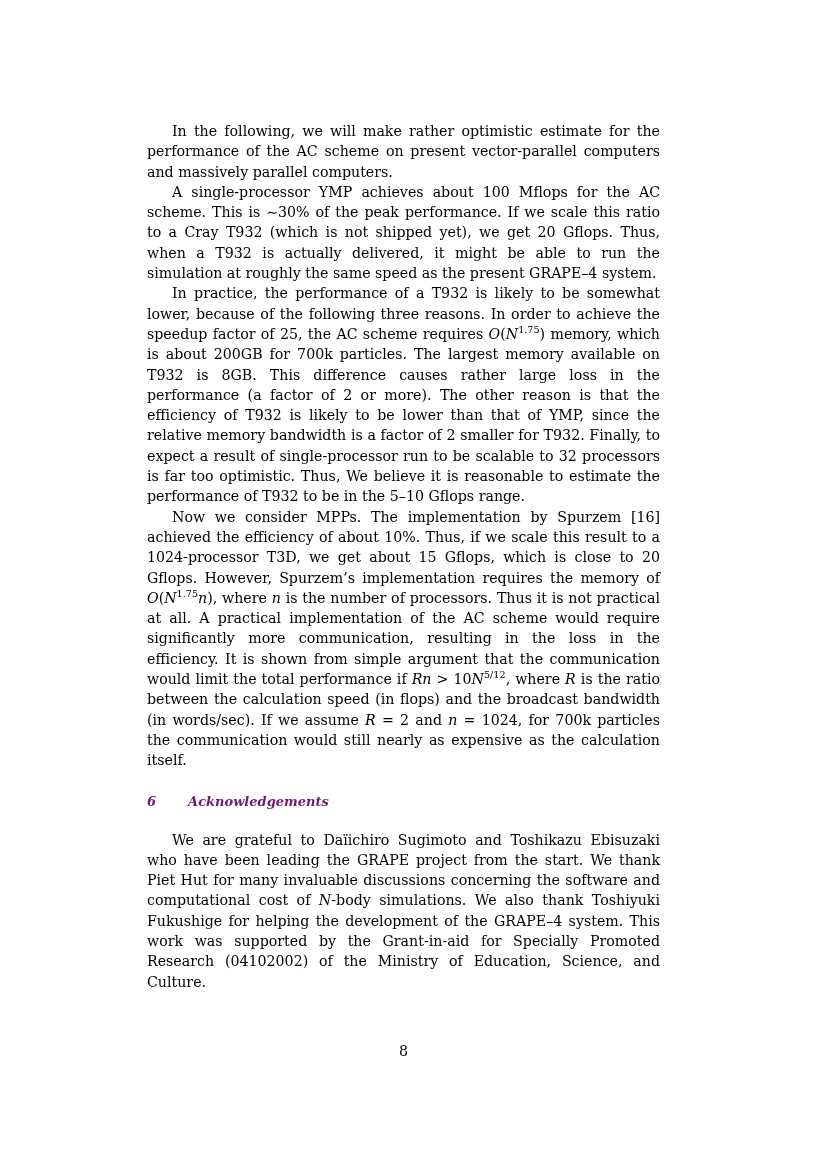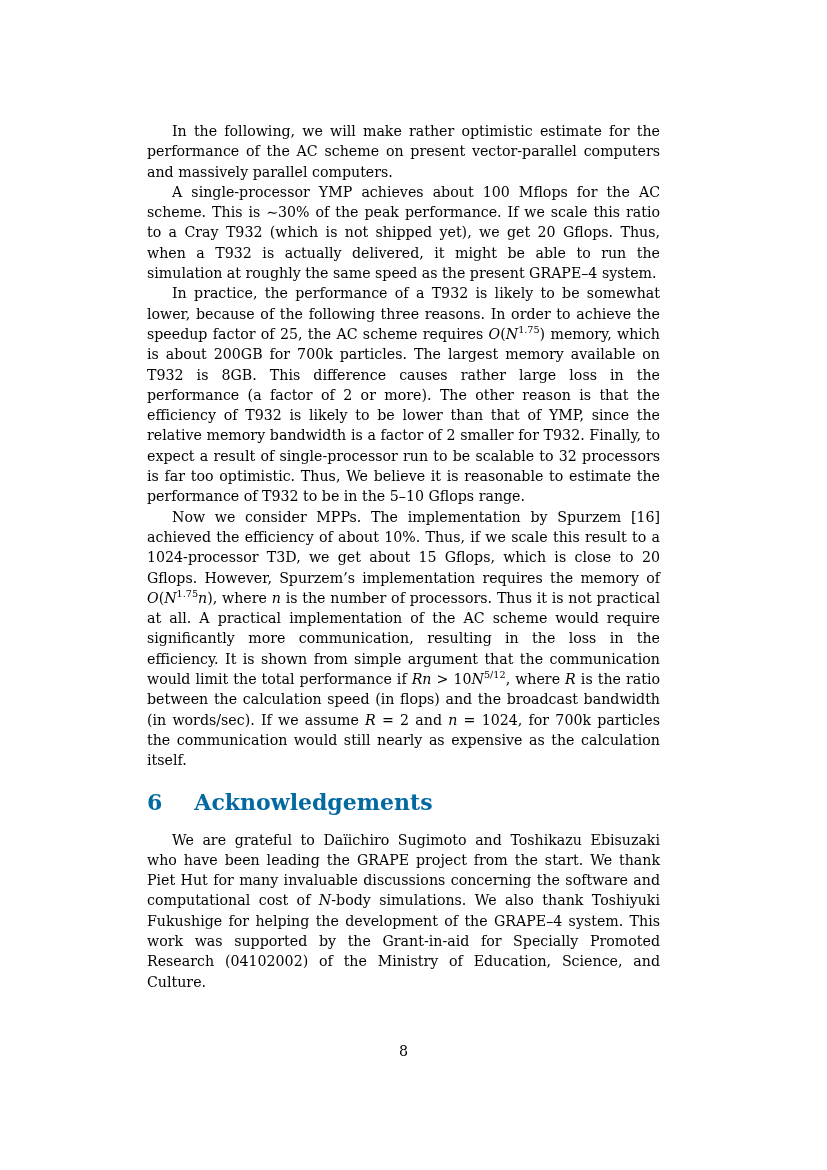--- a/index.html
+++ b/index.html
@@ -35,25 +35,26 @@
     font-style: italic;
   }
   .text-block p sup {
     font-size: 68%;
     line-height: 0;
     vertical-align: super;
   }
   .section-heading {
     margin: 19px 0 16px 0;
     padding: 0;
-    font-size: 22px;
+    font-size: 13px;
     line-height: 24px;
     font-weight: bold;
-    color: #0369a1;
+    color: #701a75;
     text-align: left;
+    font-style: italic;
   }
   .section-heading .section-number {
     display: inline-block;
     margin-right: 32px;
   }
   .page-footer {
     position: absolute;
     left: 147px;
     top: 1041px;
     width: 513px;

